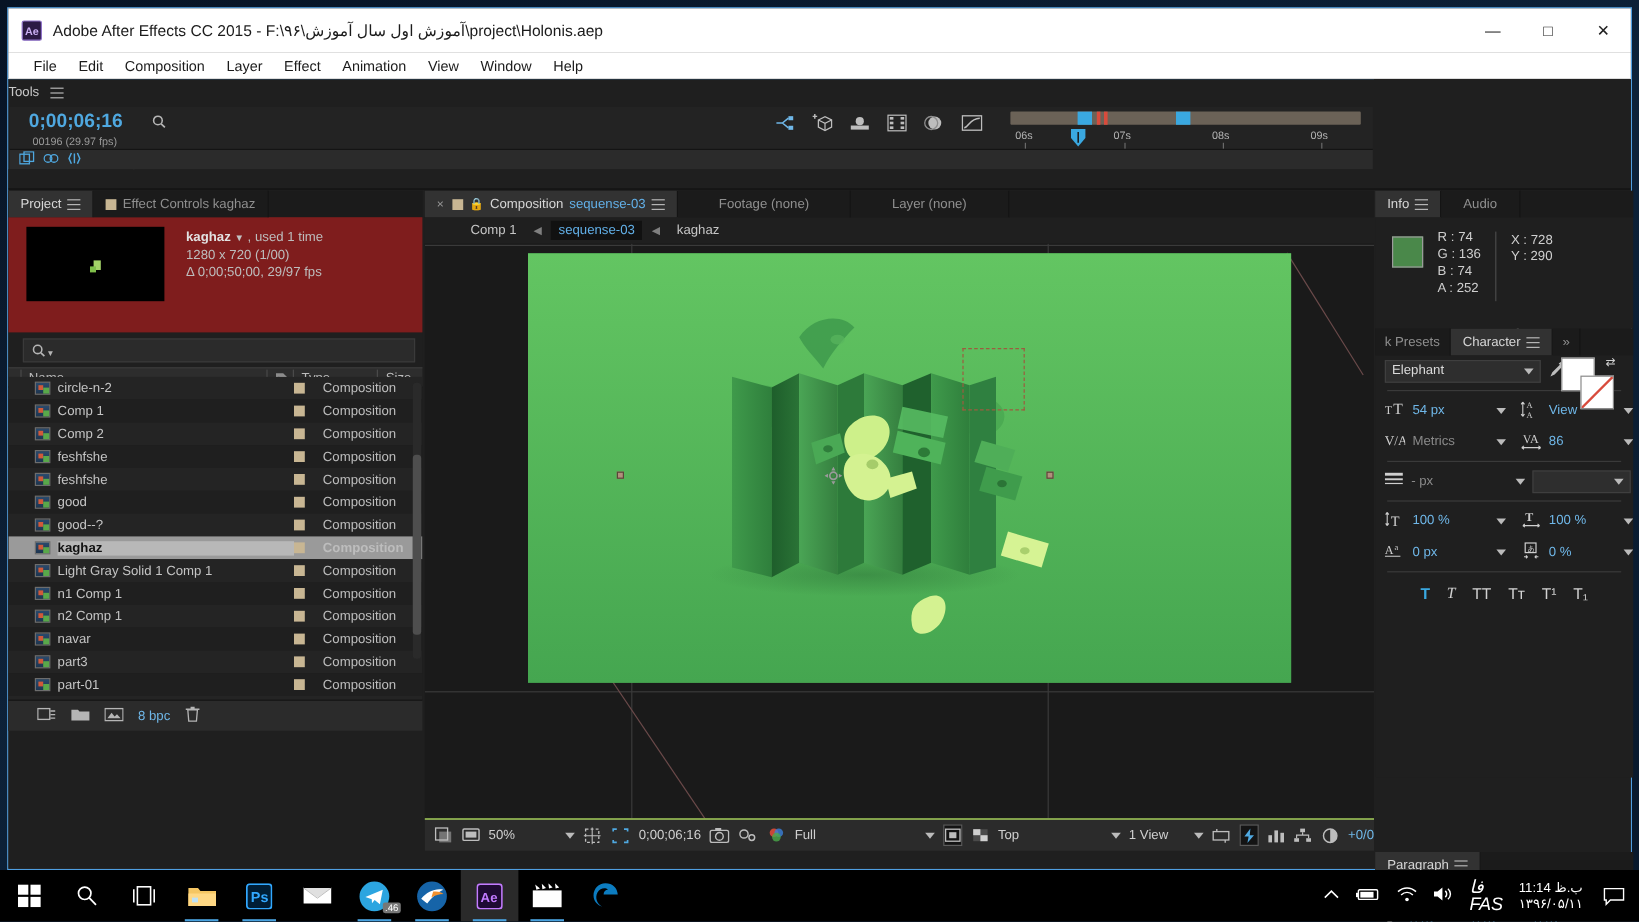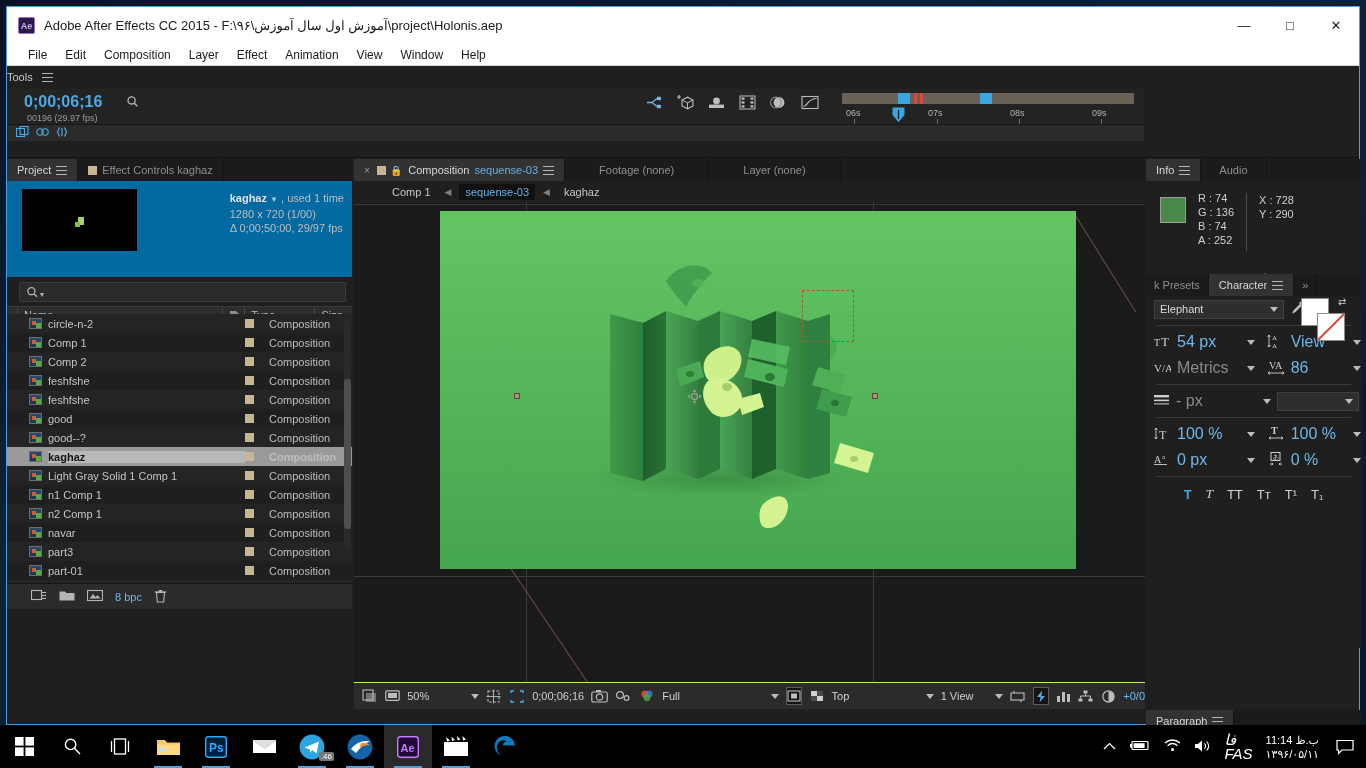--- a/index.html
+++ b/index.html
@@ -53,21 +53,21 @@
   .panel { position:absolute; background:#1f1f1f; }
   .ptabs { height:22px; background:#1b1b1b; display:flex; align-items:stretch; }
   .ptab { display:flex; align-items:center; gap:5px; padding:0 10px; font-size:11px; color:#8f8f8f; background:#242424; border-right:1px solid #141414; }
   .ptab.active { background:#323232; color:#d6d6d6; }
   .ptab.plain { background:#1b1b1b; }
   .sq { width:9px; height:9px; background:#c8b693; display:inline-block; }
   .xmark { font-size:10px; color:#9a9a9a; margin-right:2px;}
 
   
   .project { left:0; top:93px; width:345px; height:450px; }
-  .proj-head { height:96px; display:flex; padding:8px 8px 0 15px; gap:18px; background:#0369a1;justify-content:space-between;}
+  .proj-head { height:96px; display:flex; padding:8px 8px 0 15px; gap:18px; background:#7f1d1d;}
   .thumb { width:115px; height:62px; background:#000; position:relative; }
   .thumb .bit { position:absolute; left:56px; top:28px; width:6px; height:8px; background:#a4d468; }
   .thumb .bit2 { position:absolute; left:53px; top:33px; width:5px; height:5px; background:#7fbf4a; }
   .proj-meta { padding-top:2px; line-height:14px; }
   .proj-meta .n { font-size:11px; font-weight:bold; color:#e2e2e2; }
   .proj-meta .n .caret { font-size:8px; color:#c2c2c2; }
   .proj-meta .r { font-size:11px; color:#bdbdbd; }
   .search { margin:5px 6px 4px 12px; height:20px; background:#2b2b2b; border:1px solid #3a3a3a; display:flex; align-items:center; padding-left:6px; }
   .colhdr { height:17px; background:#2d2d2d; display:flex; align-items:center; font-size:11px; color:#bcbcbc; border-top:1px solid #3a3a3a; border-bottom:1px solid #141414; }
   .colhdr .c { border-left:1px solid #4a4a4a; padding-left:6px; height:13px; display:flex; align-items:center; }
@@ -123,21 +123,21 @@
   .divline { width:1px; background:#4a4a4a; height:58px; margin:2px 0;}
   .xy { line-height:14px; font-size:11px; color:#cfcfcf; padding-top:2px;}
   .plusmark { position:absolute; left:1252px; top:205px; color:#cfcfcf; font-size:14px;}
 
   .character { left:1139px; top:208px; width:215px; height:374px; }
   .chr-row { display:flex; align-items:center; height:26px; padding-left:8px; gap:6px;}
   .fsel { width:130px; height:19px; background:#2e2e2e; border:1px solid #3f3f3f; display:flex; align-items:center; justify-content:space-between; padding:0 5px; font-size:11px; color:#dadada;}
   .colbox { position:absolute; }
   .sep-h { height:1px; background:#3a3a3a; margin:3px 10px;}
   .fld { display:flex; align-items:center; gap:4px; width:95px;}
-  .fld .v { color:#6fb7e8; font-size:16px;}
+  .fld .v { color:#6fb7e8; font-size:11px;}
   .fld .v.dim { color:#8a8a8a;}
   .tstyle-row { display:flex; align-items:center; justify-content:center; gap:14px; height:28px; }
   .tstyle { font-size:13px; color:#d2d2d2; }
   .tstyle.active { color:#3aa8e0; font-weight:bold;}
 
   .paragraph { left:1139px; top:644px; width:215px; height:75px; }
   .para-icons { display:flex; align-items:center; gap:10px; padding:7px 0 0 12px;}
   .para-row2 { display:flex; align-items:center; gap:12px; padding-left:10px; margin-top:6px; font-size:11px; }
   .para-row2 .v { color:#6fb7e8;}
 

